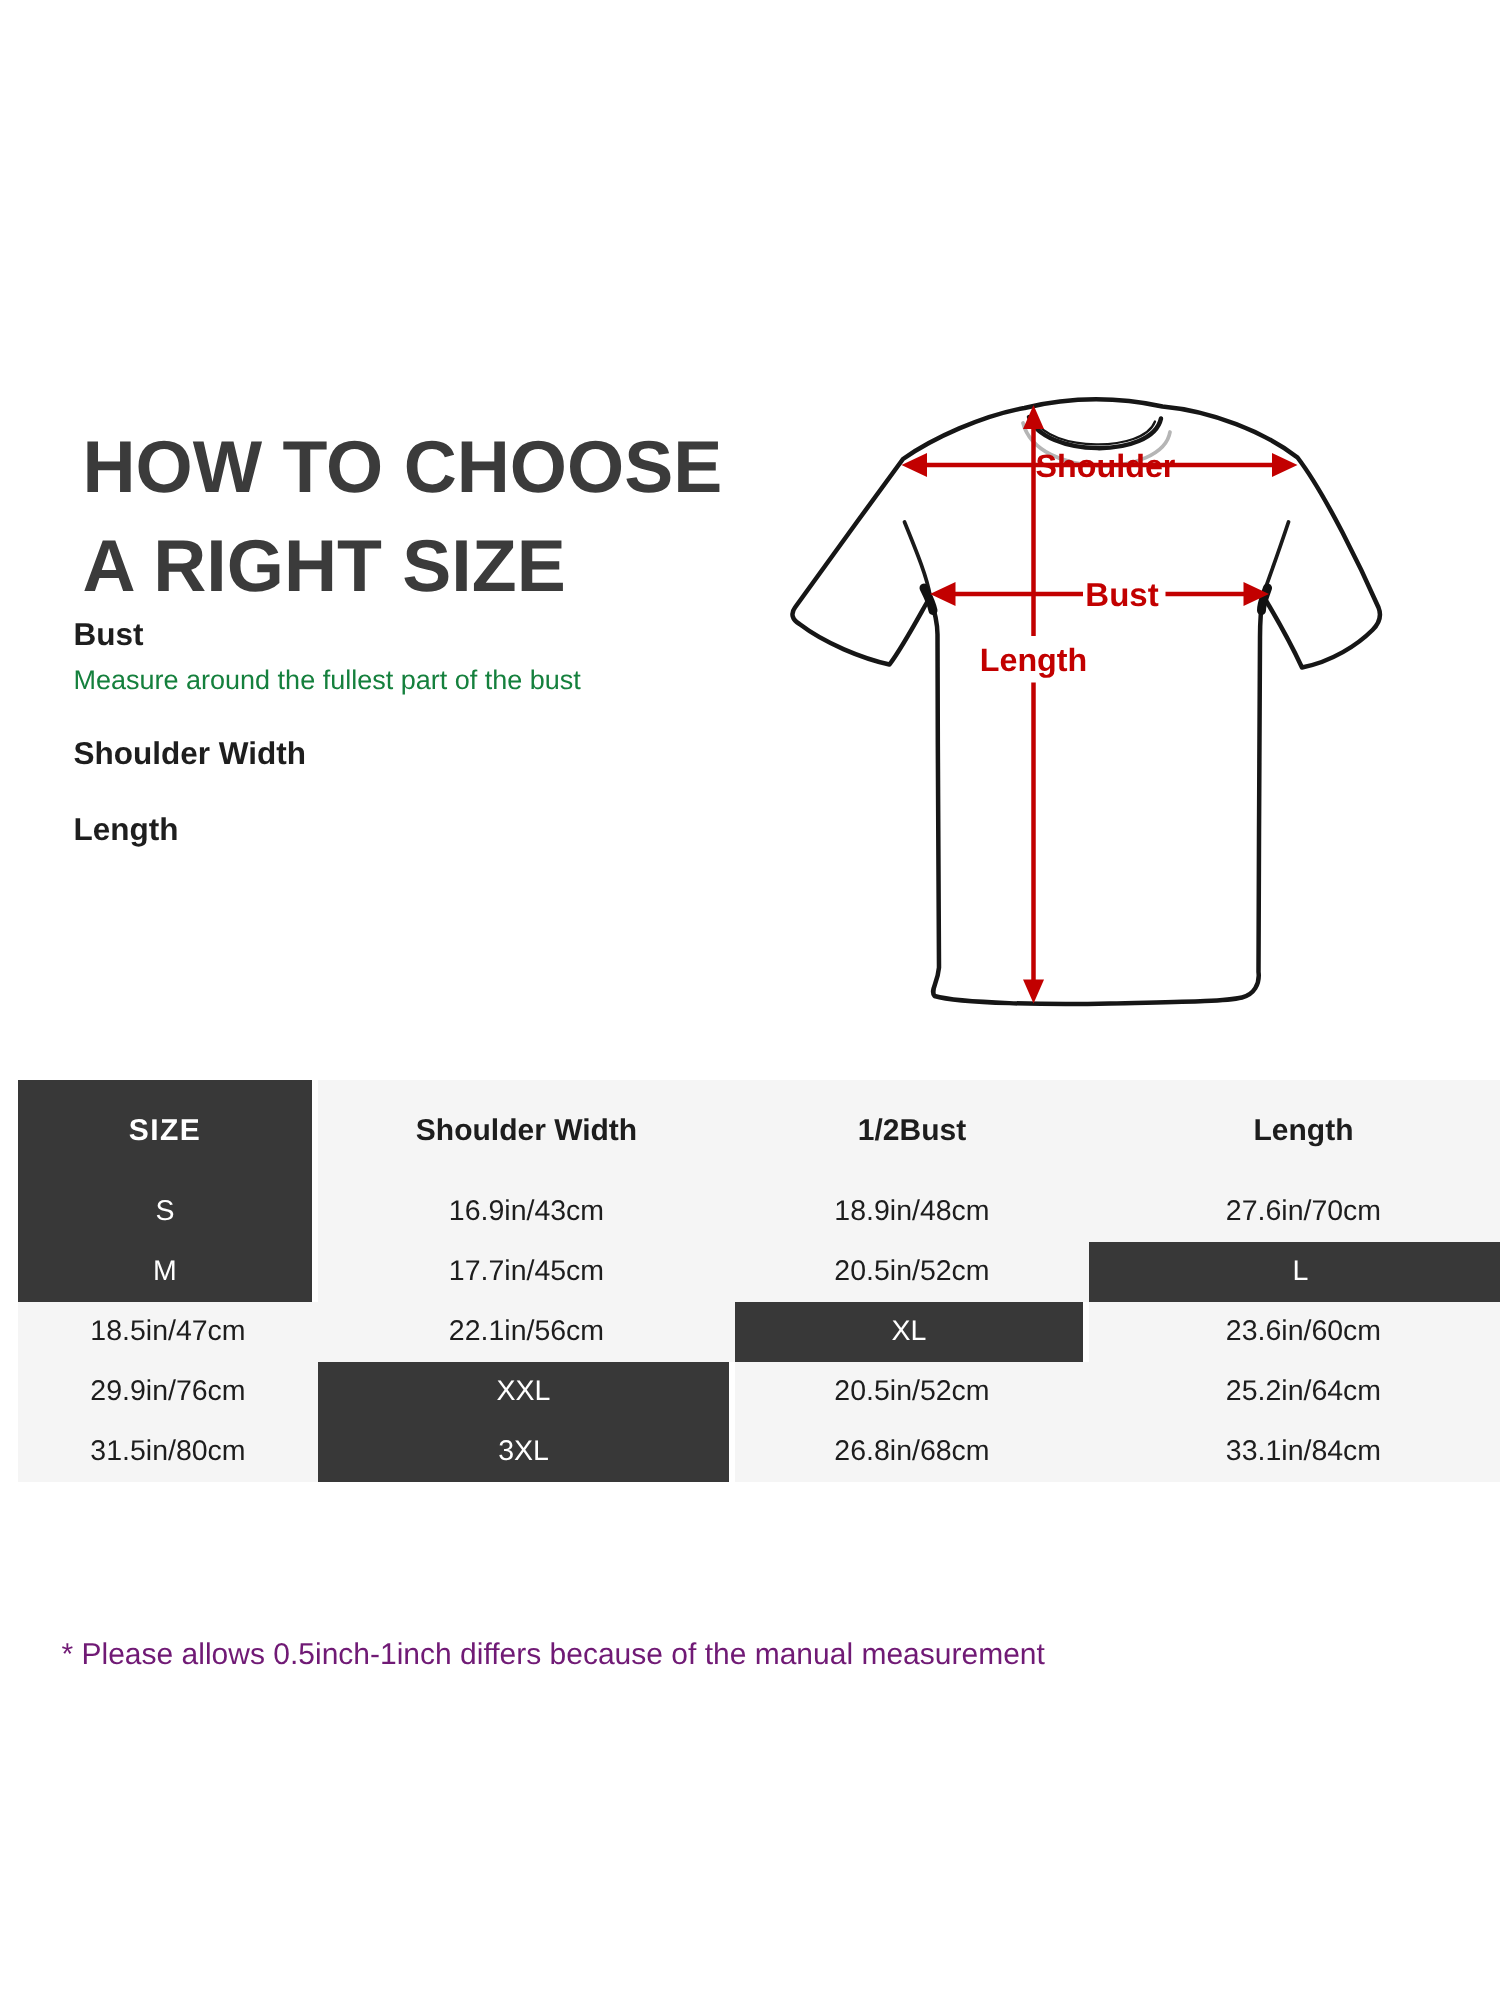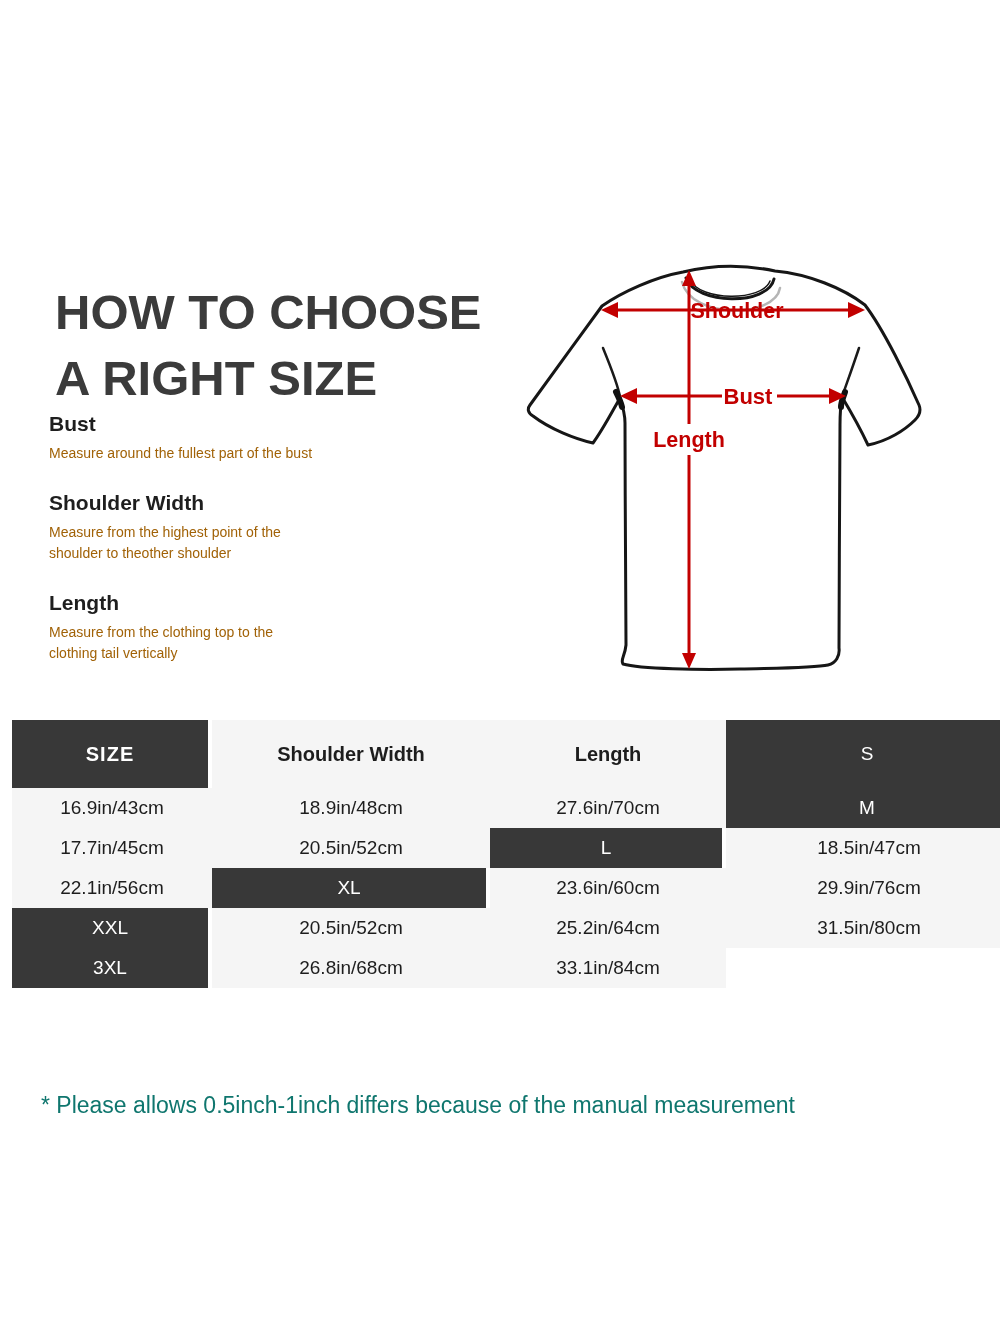--- a/index.html
+++ b/index.html
@@ -18,21 +18,21 @@
   }
   .title span{display:block;}
 
   
   .instructions{position:absolute;left:49px;top:412px;width:430px;}
   .inst-section{margin-bottom:27px;}
   .inst-label{
     font-size:21px;font-weight:700;color:#1e1e1e;margin:0 0 7px 0;
   }
   .inst-text{
-    font-size:14px;line-height:21px;color:#a16207;margin:0;
+    font-size:18px;line-height:21px;color:#15803d;margin:0;
     white-space:pre-line;
   }
 
   
   .diagram{position:absolute;left:505px;top:250px;width:475px;height:440px;}
   .diagram text{
     font-family:"Liberation Sans", sans-serif;
     font-weight:700;
   }
 
@@ -49,47 +49,43 @@
   }
   .cell.head{font-weight:700;font-size:20px;}
   .cell.dark{
     background:#383838;color:#ffffff;border-right:4px solid #ffffff;
   }
   .cell.dark.head{letter-spacing:1px;}
 
   
   .footnote{
     position:absolute;left:41px;top:1092px;margin:0;
-    font-size:23px;color:#0f766e;
+    font-size:20px;color:#701a75;
   }
 </style>
 </head>
 <body>
 
 <div class="page">
 
   <h1 class="title">
     <span>HOW TO CHOOSE</span>
     <span>A RIGHT SIZE</span>
   </h1>
 
   <div class="instructions">
     <div class="inst-section">
       <p class="inst-label">Bust</p>
       <p class="inst-text">Measure around the fullest part of the bust</p>
     </div>
     <div class="inst-section">
       <p class="inst-label">Shoulder Width</p>
-      <p class="inst-text">Measure from the highest point of the
-shoulder to theother shoulder</p>
     </div>
     <div class="inst-section">
       <p class="inst-label">Length</p>
-      <p class="inst-text">Measure from the clothing top to the
-clothing tail vertically</p>
     </div>
   </div>
 
   <svg class="diagram" viewBox="505 250 475 440" width="475" height="440" xmlns="http://www.w3.org/2000/svg">
 
     <path d="M 683,272
          C 655,277 622,292 602,306
          C 580,336 545,384 530,405
          C 527,409 528,413 533,416
          C 550,429 575,439 593,443
@@ -140,20 +136,21 @@
 
     <text x="737" y="318" font-size="21.5" fill="#c20000" text-anchor="middle">Shoulder</text>
     <text x="748" y="404" font-size="22" fill="#c20000" text-anchor="middle">Bust</text>
     <text x="689" y="447" font-size="21.5" fill="#c20000" text-anchor="middle">Length</text>
   </svg>
 
   <div class="size-table">
 
     <div class="cell dark head">SIZE</div>
     <div class="cell head">Shoulder Width</div>
+    <div class="cell head">1/2Bust</div>
     <div class="cell head">Length</div>
 
     <div class="cell dark">S</div>
     <div class="cell">16.9in/43cm</div>
     <div class="cell">18.9in/48cm</div>
     <div class="cell">27.6in/70cm</div>
 
     <div class="cell dark">M</div>
     <div class="cell">17.7in/45cm</div>
     <div class="cell">20.5in/52cm</div>

